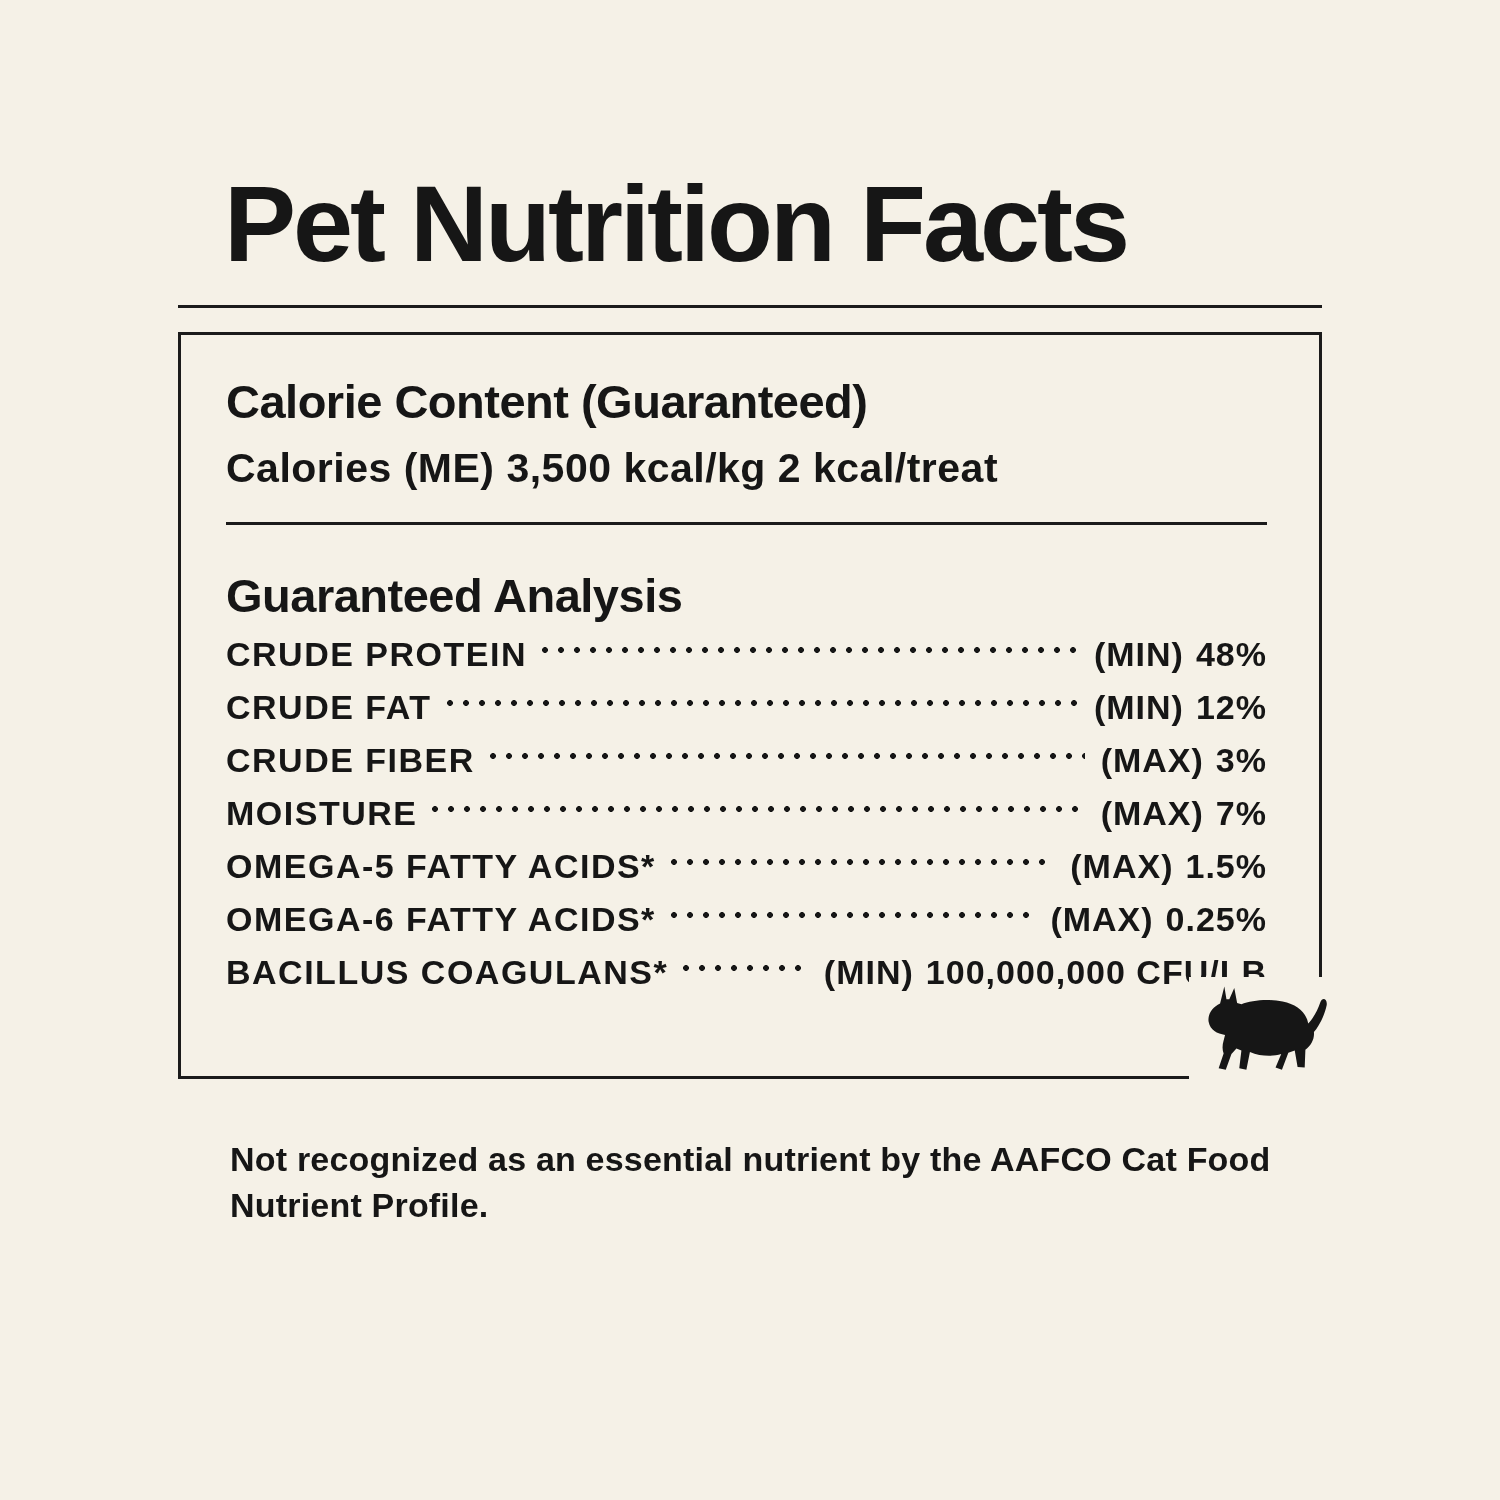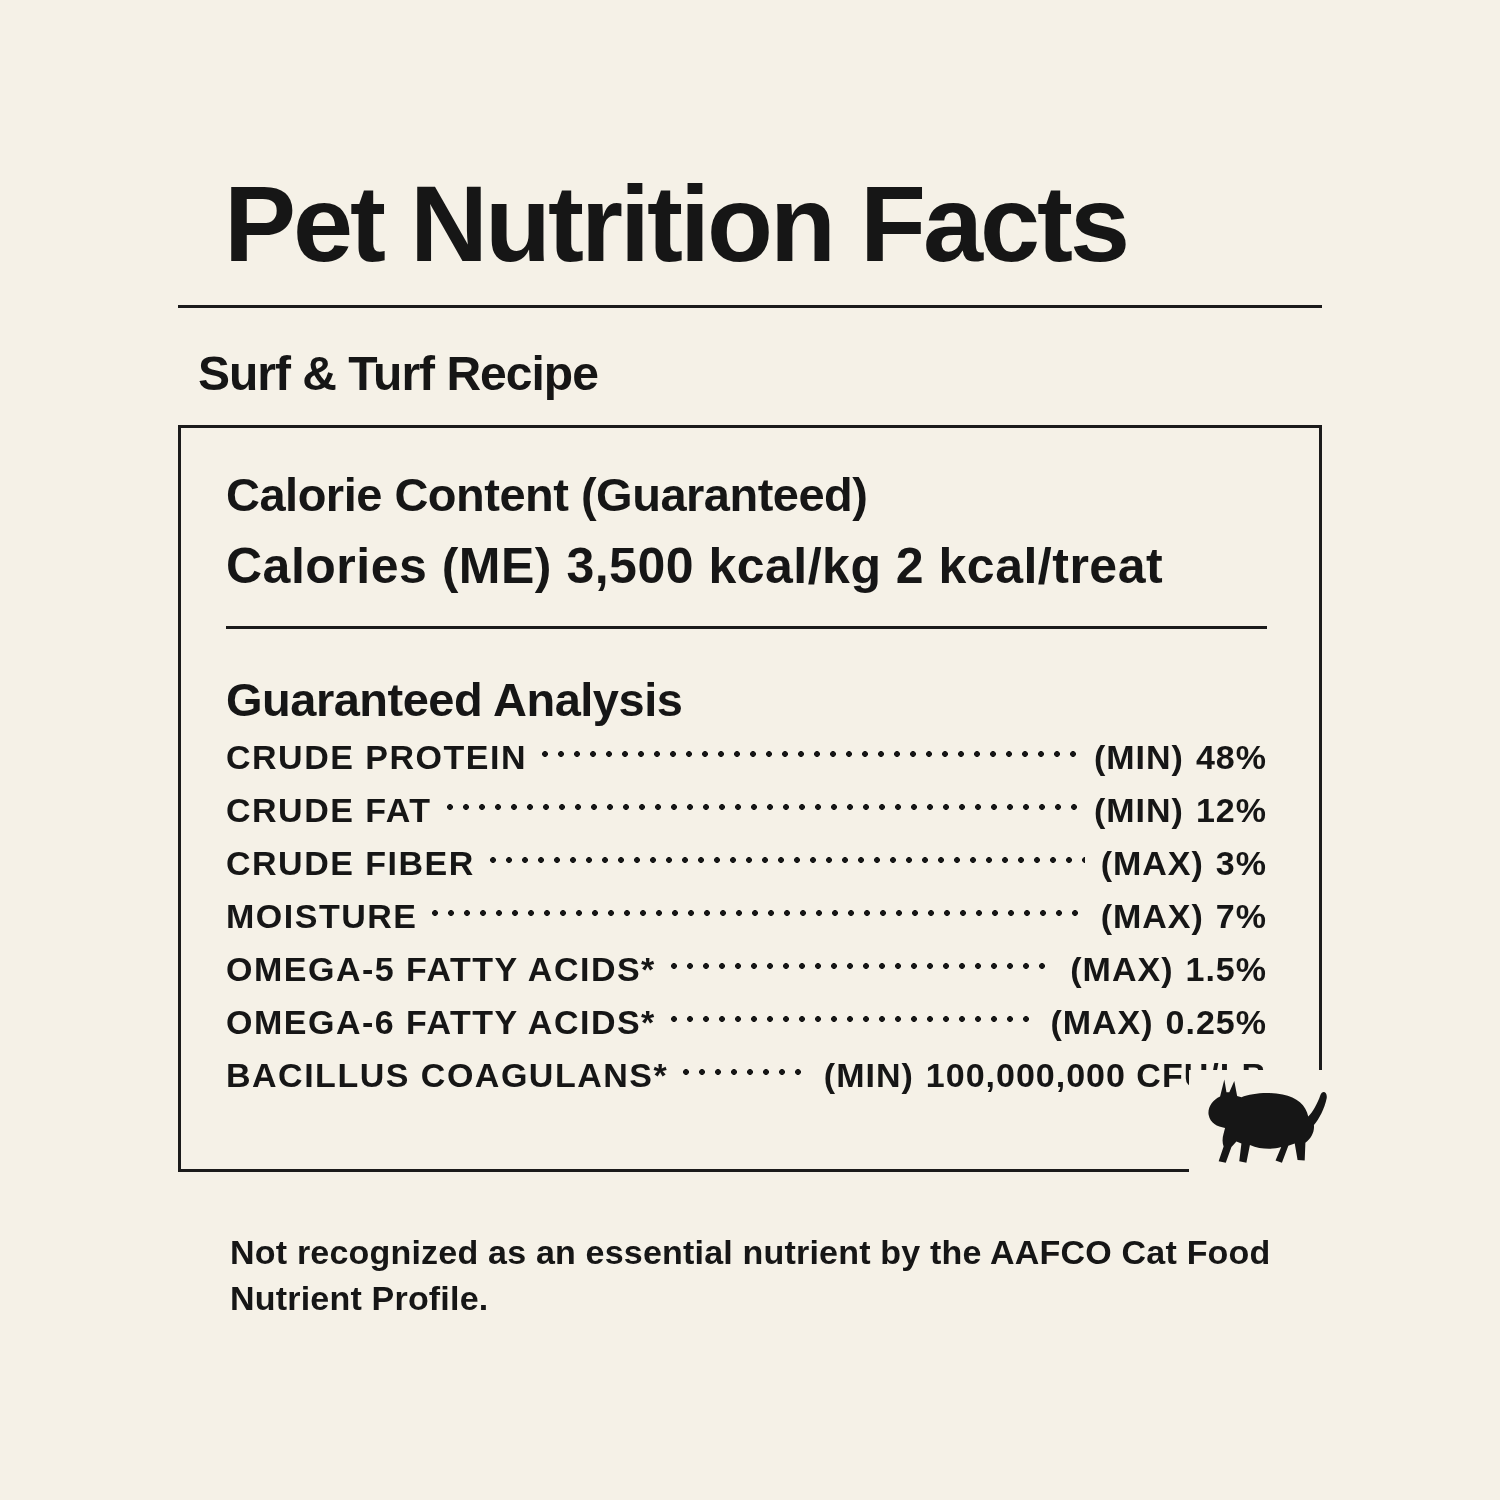--- a/index.html
+++ b/index.html
@@ -44,21 +44,21 @@
   }
   .h-cal,.h-ga{
     margin:0;
     font-size:47px;
     line-height:1.15;
     font-weight:700;
     letter-spacing:-0.5px;
   }
   .cal-detail{
     margin:16px 0 0;
-    font-size:50px;
+    font-size:41px;
     line-height:1.15;
     font-weight:700;
     letter-spacing:0.5px;
   }
   .panel-rule{height:3px;background:var(--line);margin-top:30px;}
   .h-ga{margin-top:44px;}
   .rows{margin-top:4px;}
   .row{display:flex;align-items:center;height:53px;}
   .lbl,.qual,.val{
     font-size:34px;line-height:1;font-weight:700;white-space:nowrap;
@@ -92,21 +92,20 @@
   }
 </style>
 </head>
 <body>
 
 <div class="page">
   <div class="content">
 
     <h1 class="title">Pet Nutrition Facts</h1>
     <div class="title-rule"></div>
-    <h2 class="subtitle">Surf &amp; Turf Recipe</h2>
 
     <section class="panel">
 
       <h3 class="h-cal">Calorie Content (Guaranteed)</h3>
       <p class="cal-detail">Calories (ME) 3,500 kcal/kg 2 kcal/treat</p>
 
       <div class="panel-rule"></div>
 
       <h3 class="h-ga">Guaranteed Analysis</h3>
 

